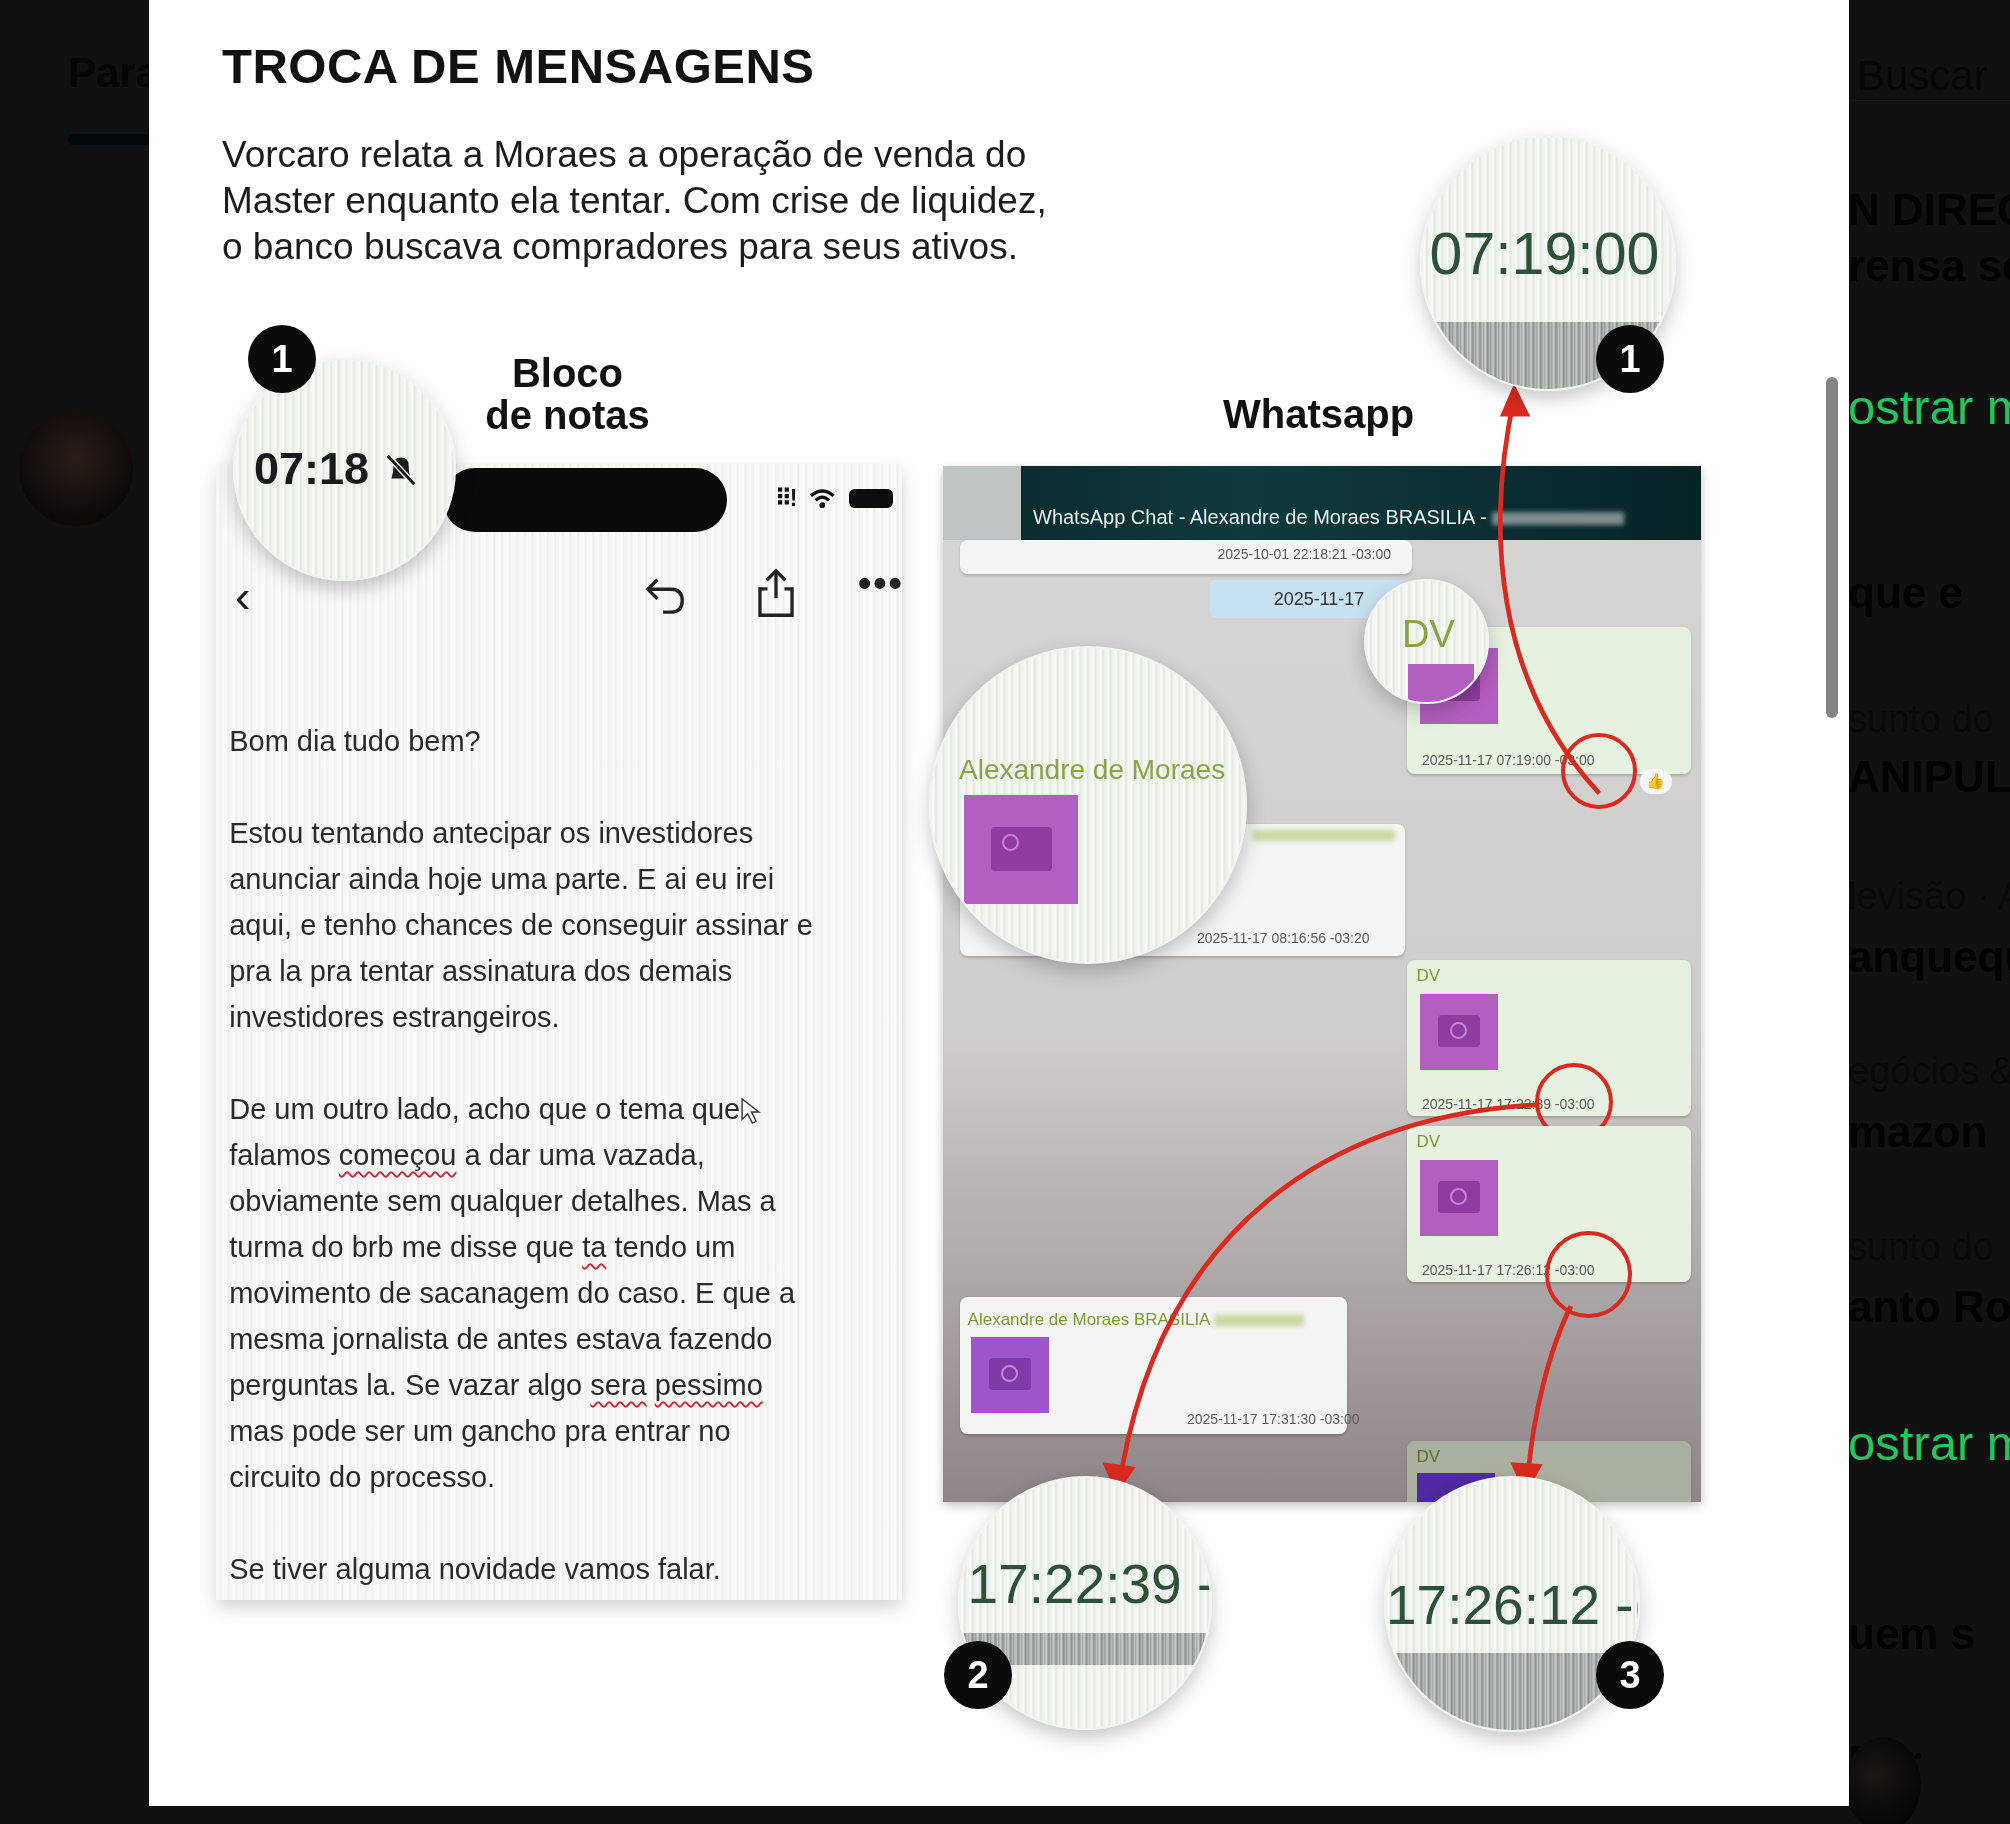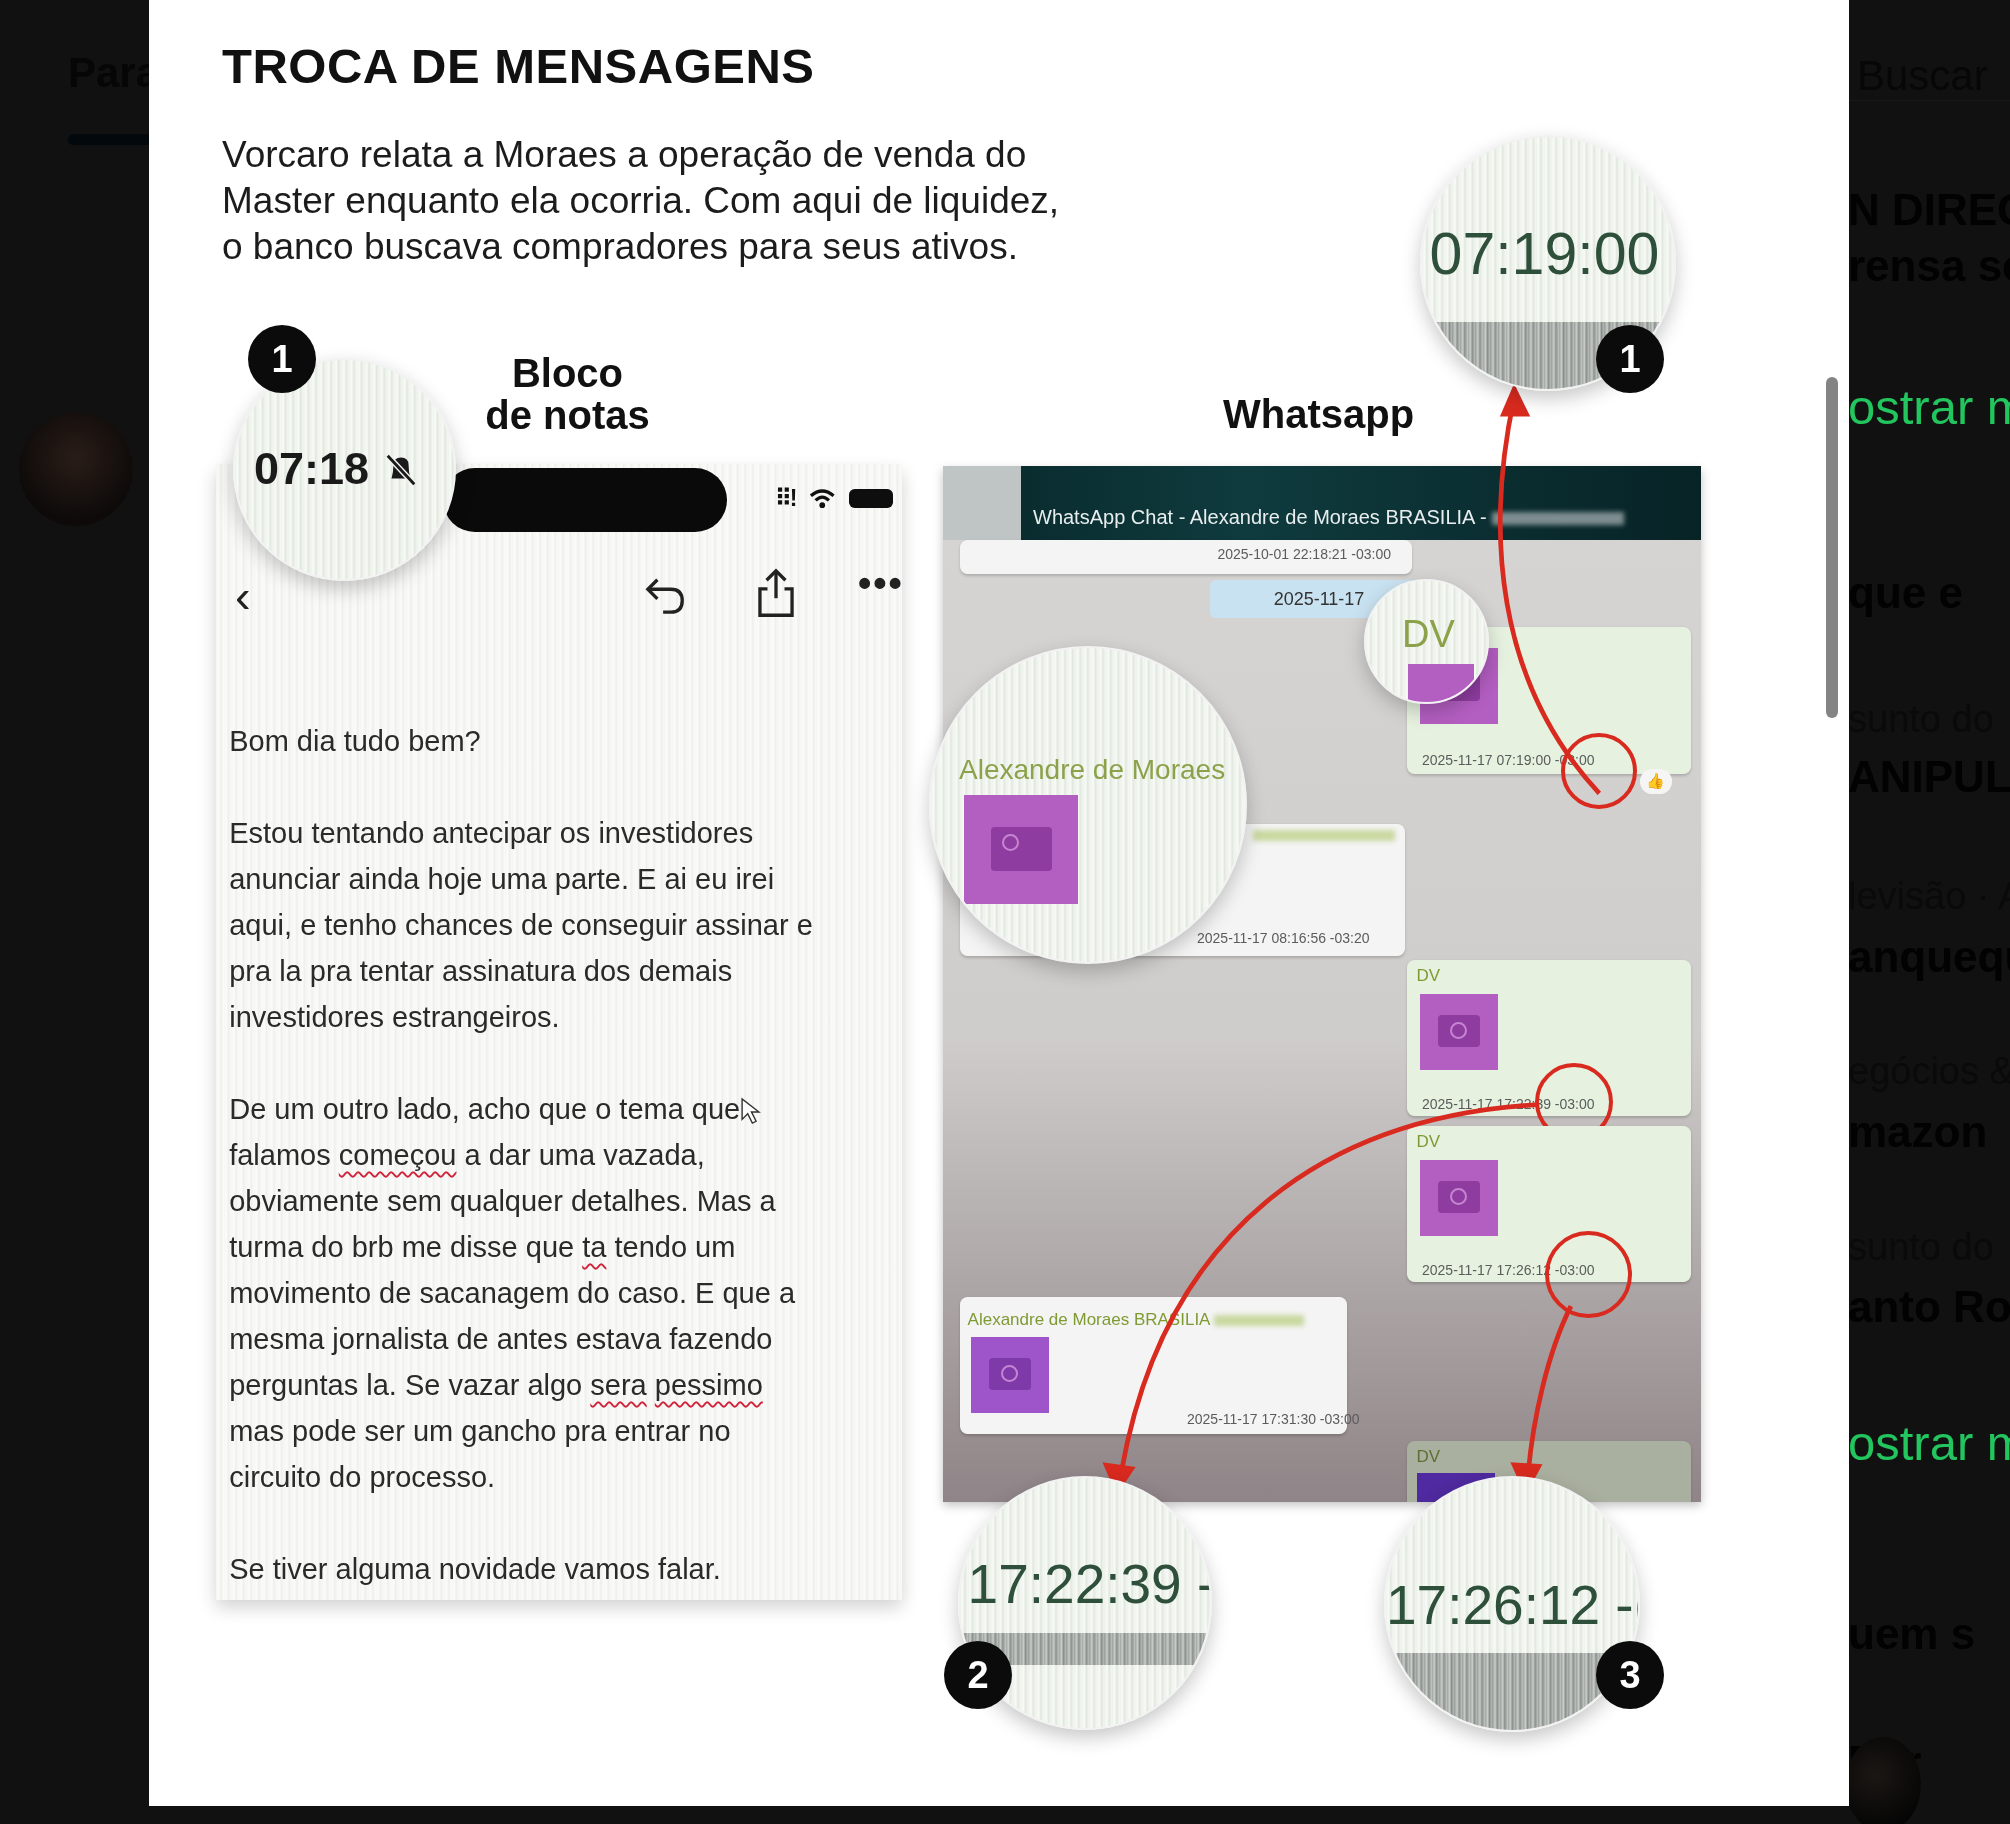--- a/index.html
+++ b/index.html
@@ -98,21 +98,21 @@
   <div class="bg-avatar-right"></div>
 </div>
 
 <div class="panel"></div>
 <div class="scrollbar-track"></div>
 <div class="scrollbar-thumb"></div>
 
 <h1 class="title">TROCA DE MENSAGENS</h1>
 <div class="subtitle">
   <div>Vorcaro relata a Moraes a operação de venda do</div>
-  <div>Master enquanto ela ocorria. Com aqui de liquidez,</div>
+  <div>Master enquanto ela tentar. Com crise de liquidez,</div>
   <div>o banco buscava compradores para seus ativos.</div>
 </div>
 
 <div class="label-notes">
   <div>Bloco</div>
   <div>de notas</div>
 </div>
 <div class="label-wa">Whatsapp</div>
 
 <div class="phone">

